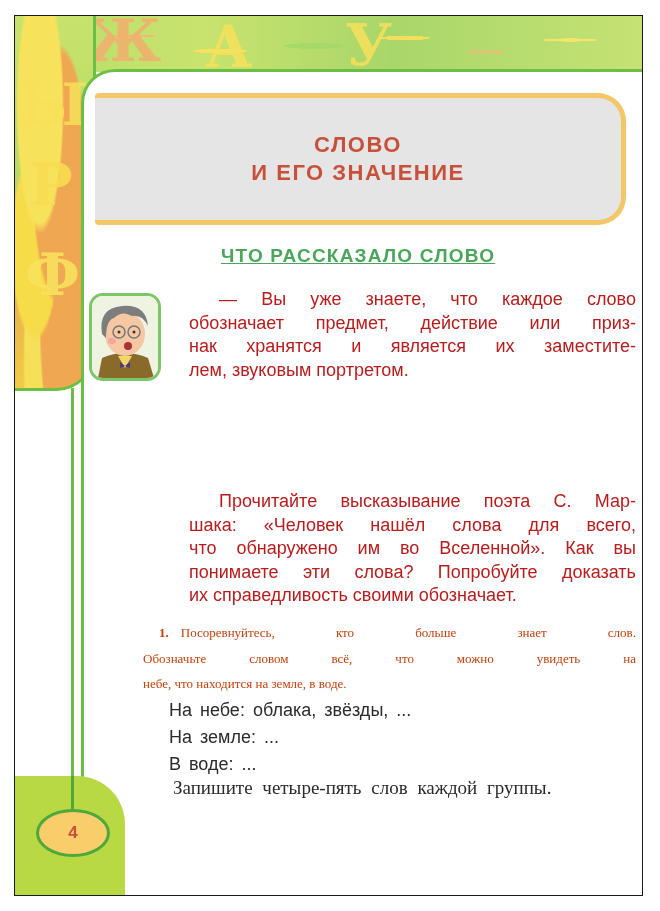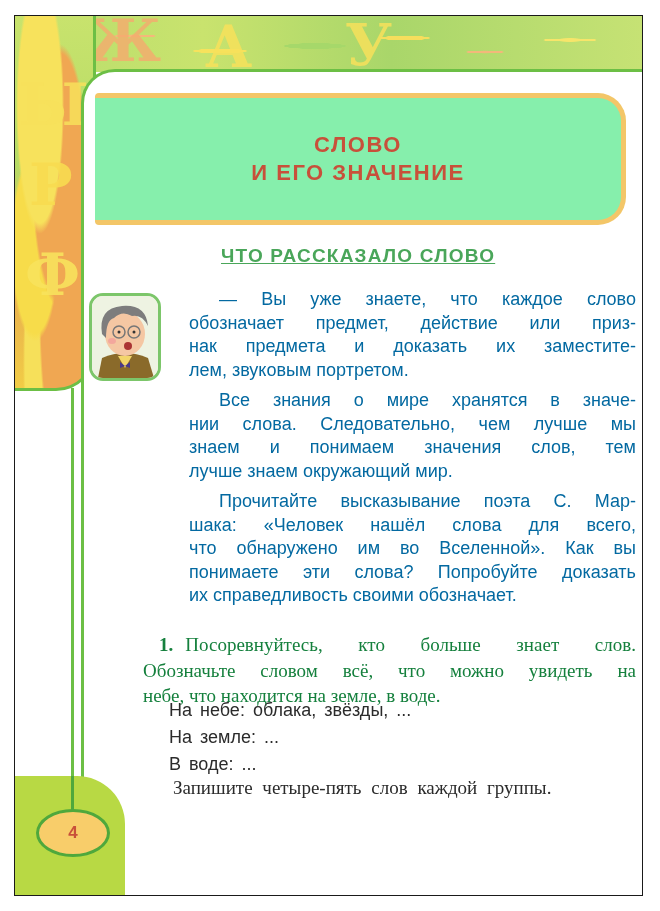--- a/index.html
+++ b/index.html
@@ -46,49 +46,49 @@
     
     .content {
       position: absolute; left: 66px; top: 53px; width: 600px; height: 900px;
       background: #ffffff; border-top-left-radius: 34px;
       border-top: 3px solid #6cbf45; border-left: 3px solid #6cbf45;
     }
 
     
     .title-box {
       position: absolute; left: 80px; top: 77px; width: 526px; height: 122px;
-      background: #86efac; border: 5px solid #f3c668; border-radius: 4px 28px 28px 4px;
+      background: #e5e5e5; border: 5px solid #f3c668; border-radius: 4px 28px 28px 4px;
       border-left: none;
       display: flex; flex-direction: column; align-items: center; justify-content: center;
     }
     .title-line {
       color: #c8503a; font-weight: bold; font-size: 22px; letter-spacing: 1.5px; line-height: 28px;
     }
 
     .subtitle {
       position: absolute; left: 206px; top: 229px; color: #4aa65a; font-weight: bold;
       font-size: 19px; letter-spacing: 1.2px; text-decoration: underline;
     }
 
     .avatar {
       position: absolute; left: 74px; top: 277px; width: 66px; height: 82px;
       border: 3px solid #7cc66a; border-radius: 14px; background: #f3f6ea; overflow: hidden;
     }
 
     .para {
-      position: absolute; left: 174px; width: 447px; color: #0369a1;
+      position: absolute; left: 174px; width: 447px; color: #b91c1c;
       font-size: 18px; line-height: 23.5px; text-align: justify; margin: 0;
     }
     .para .ln { display: block; text-align-last: justify; white-space: nowrap; }
     .para .ln.last { text-align-last: left; }
     .indent { display: inline-block; width: 30px; }
 
     .task {
-      position: absolute; left: 128px; width: 493px; color: #15803d;
-      font-family: "Liberation Serif", serif; font-size: 19px; line-height: 25.5px; margin-top: 12px;
+      position: absolute; left: 128px; width: 493px; color: #c2410c;
+      font-family: "Liberation Serif", serif; font-size: 13px; line-height: 25.5px;
     }
     .task .ln { display: block; text-align-last: justify; white-space: nowrap; }
     .task .ln.last { text-align-last: left; }
     .task-num {
       display: inline-block; position: relative; font-weight: bold; padding: 0 6px 0 4px; margin-left: 12px; margin-right: 6px;
     }
     .task-num::before {
       content: ""; position: absolute; left: -12px; top: 0px; width: 52px; height: 24px;
       border-radius: 12px; background: #f6dcc8; z-index: -1;
     }
@@ -159,30 +159,24 @@
       <circle cx="27" cy="36" r="1.5" fill="#333"></circle>
       <circle cx="42" cy="36" r="1.5" fill="#333"></circle>
       <ellipse cx="20" cy="45" rx="4" ry="3" fill="#f29a9a" opacity="0.7"></ellipse>
       <ellipse cx="36" cy="50" rx="4" ry="4" fill="#a33"></ellipse>
     </svg>
   </div>
 
   <p class="para" style="top:272px">
     <span class="ln"><span class="indent"></span><span>— Вы уже знаете, что каждое слово</span></span>
     <span class="ln">обозначает предмет, действие или приз-</span>
-    <span class="ln">нак предмета и доказать их заместите-</span>
+    <span class="ln">нак хранятся и является их заместите-</span>
     <span class="ln last">лем, звуковым портретом.</span>
   </p>
 
-  <p class="para" style="top:373px">
-    <span class="ln"><span class="indent"></span><span>Все знания о мире хранятся в значе-</span></span>
-    <span class="ln">нии слова. Следовательно, чем лучше мы</span>
-    <span class="ln">знаем и понимаем значения слов, тем</span>
-    <span class="ln last">лучше знаем окружающий мир.</span>
-  </p>
 
   <p class="para" style="top:474px">
     <span class="ln"><span class="indent"></span><span>Прочитайте высказывание поэта С. Мар-</span></span>
     <span class="ln">шака: «Человек нашёл слова для всего,</span>
     <span class="ln">что обнаружено им во Вселенной». Как вы</span>
     <span class="ln">понимаете эти слова? Попробуйте доказать</span>
     <span class="ln last">их справедливость своими обозначает.</span>
   </p>
 
   <div class="task" style="top:604px">

